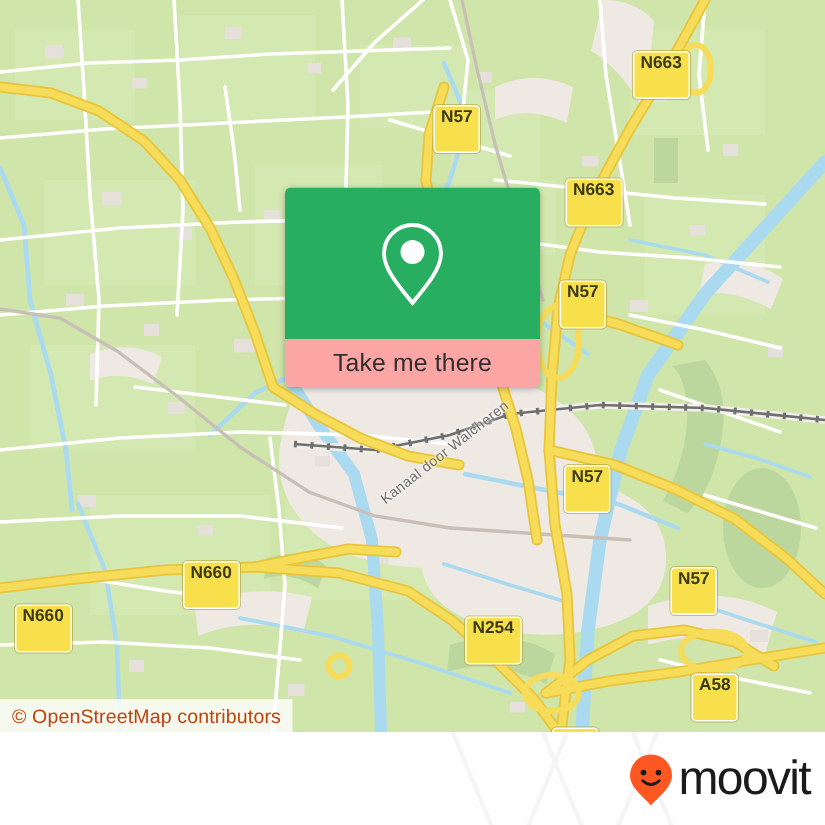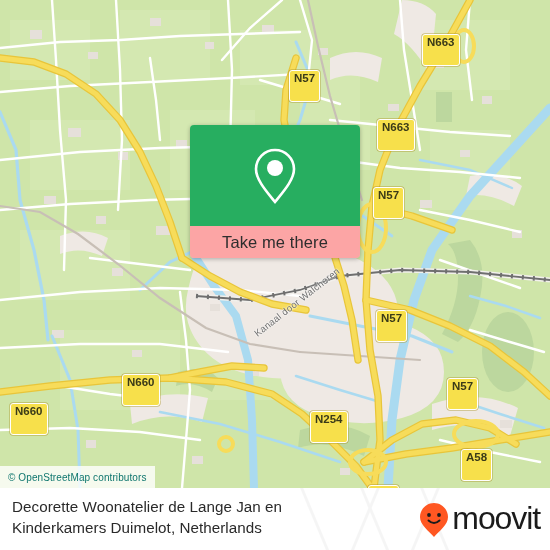--- a/index.html
+++ b/index.html
@@ -19,21 +19,21 @@
     background: #cfe5a9;
   }
   .map-canvas { position: absolute; left: 0; top: 0; width: 550px; height: 488px; }
 
   
   .attribution {
     position: absolute; left: 0; top: 466px;
     height: 22px; padding: 0 8px;
     display: flex; align-items: center;
     background: rgba(255,255,255,0.80);
-    font-size: 10px; color: #0f766e;
+    font-size: 13px; color: #c2410c;
     letter-spacing: 0.1px;
     z-index: 40;
   }
 
   
   .card {
     position: absolute; left: 190px; top: 125px;
     width: 170px; height: 133px;
     border-radius: 4px;
     overflow: hidden;
@@ -329,24 +329,20 @@
     <svg class="footer-watermark" viewBox="0 0 210 120">
       <g stroke="#ededed" stroke-width="3" fill="none">
         <path d="M10,0 L60,120"></path>
         <path d="M70,0 L120,120"></path>
         <path d="M130,0 L180,120"></path>
         <path d="M60,120 L110,0"></path>
         <path d="M120,120 L170,0"></path>
       </g>
     </svg>
 
-    <div class="caption">
-      <span class="caption-line">Decorette Woonatelier de Lange Jan en</span>
-      <span class="caption-line">Kinderkamers Duimelot, Netherlands</span>
-    </div>
 
     <div class="logo">
       <svg width="30" height="36" viewBox="0 0 30 36">
         <path d="M15 1 C7.3 1 1 7.3 1 15 C1 23 10 29 15 35 C20 29 29 23 29 15 C29 7.3 22.7 1 15 1 Z" fill="#ff5722"></path>
         <circle cx="10" cy="13" r="1.9" fill="#1b1b1b"></circle>
         <circle cx="20" cy="13" r="1.9" fill="#1b1b1b"></circle>
         <path d="M9.5 18.5 Q15 23.5 20.5 18.5" stroke="#1b1b1b" stroke-width="1.9" fill="none" stroke-linecap="round"></path>
       </svg>
       <span class="logo-word">moovit</span>
     </div>

